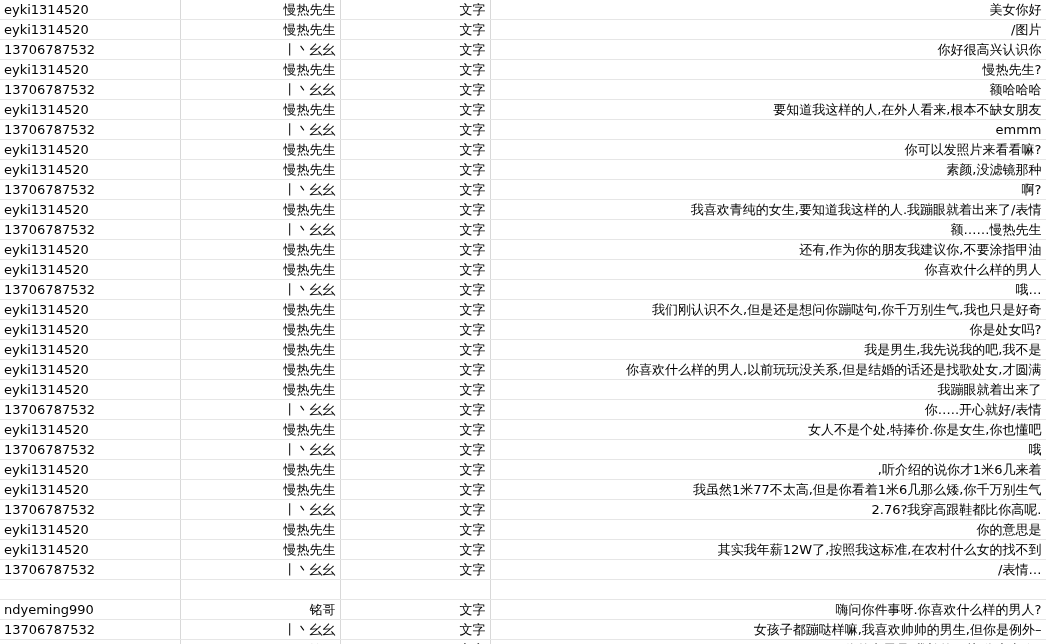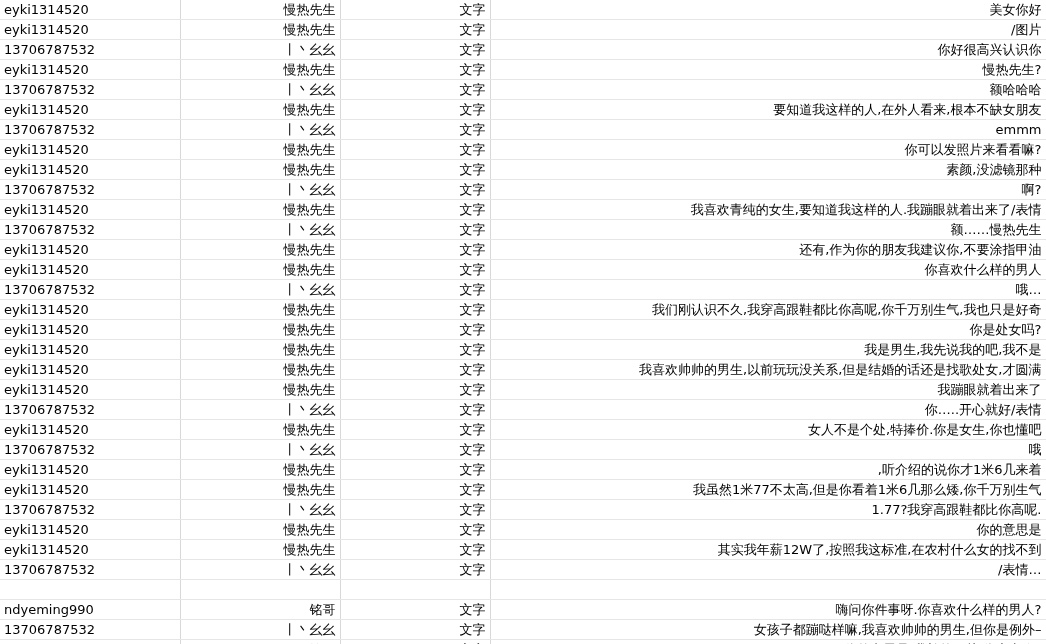--- a/index.html
+++ b/index.html
@@ -153,39 +153,39 @@
       <tr>
         <td class="cell-id">13706787532</td>
         <td class="cell-name">丨丶幺幺</td>
         <td class="cell-type">文字</td>
         <td class="cell-msg">哦…</td>
       </tr>
       <tr>
         <td class="cell-id">eyki1314520</td>
         <td class="cell-name">慢热先生</td>
         <td class="cell-type">文字</td>
-        <td class="cell-msg">我们刚认识不久,我穿高跟鞋都比你高呢,你千万别生气,我也只是好奇</td>
+        <td class="cell-msg">我们刚认识不久,但是还是想问你蹦哒句,你千万别生气,我也只是好奇</td>
       </tr>
       <tr>
         <td class="cell-id">eyki1314520</td>
         <td class="cell-name">慢热先生</td>
         <td class="cell-type">文字</td>
         <td class="cell-msg">你是处女吗?</td>
       </tr>
       <tr>
         <td class="cell-id">eyki1314520</td>
         <td class="cell-name">慢热先生</td>
         <td class="cell-type">文字</td>
         <td class="cell-msg">我是男生,我先说我的吧,我不是</td>
       </tr>
       <tr>
         <td class="cell-id">eyki1314520</td>
         <td class="cell-name">慢热先生</td>
         <td class="cell-type">文字</td>
-        <td class="cell-msg">我喜欢帅帅的男生,以前玩玩没关系,但是结婚的话还是找歌处女,才圆满</td>
+        <td class="cell-msg">你喜欢什么样的男人,以前玩玩没关系,但是结婚的话还是找歌处女,才圆满</td>
       </tr>
       <tr>
         <td class="cell-id">eyki1314520</td>
         <td class="cell-name">慢热先生</td>
         <td class="cell-type">文字</td>
         <td class="cell-msg">我蹦眼就着出来了</td>
       </tr>
       <tr>
         <td class="cell-id">13706787532</td>
         <td class="cell-name">丨丶幺幺</td>
@@ -213,21 +213,21 @@
       <tr>
         <td class="cell-id">eyki1314520</td>
         <td class="cell-name">慢热先生</td>
         <td class="cell-type">文字</td>
         <td class="cell-msg">我虽然1米77不太高,但是你看着1米6几那么矮,你千万别生气</td>
       </tr>
       <tr>
         <td class="cell-id">13706787532</td>
         <td class="cell-name">丨丶幺幺</td>
         <td class="cell-type">文字</td>
-        <td class="cell-msg">1.77?我穿高跟鞋都比你高呢.</td>
+        <td class="cell-msg">2.76?我穿高跟鞋都比你高呢.</td>
       </tr>
       <tr>
         <td class="cell-id">eyki1314520</td>
         <td class="cell-name">慢热先生</td>
         <td class="cell-type">文字</td>
         <td class="cell-msg">你的意思是</td>
       </tr>
       <tr>
         <td class="cell-id">eyki1314520</td>
         <td class="cell-name">慢热先生</td>

